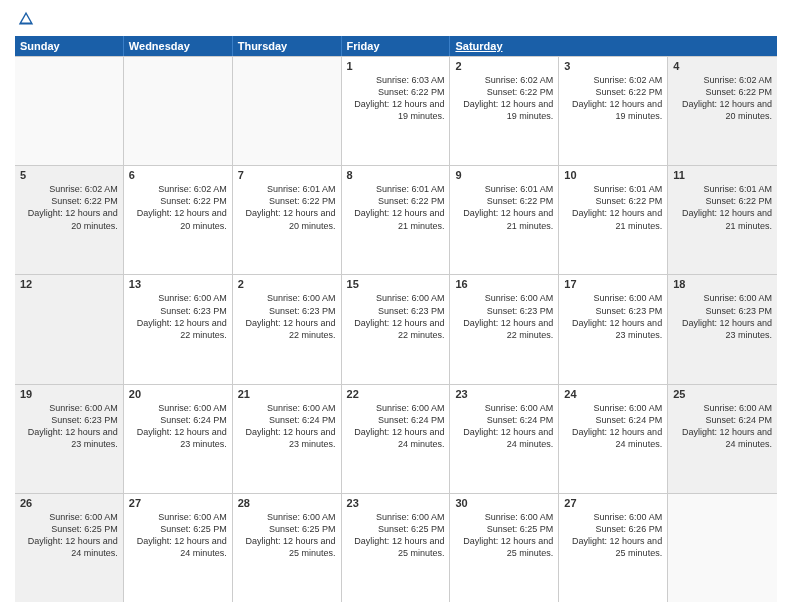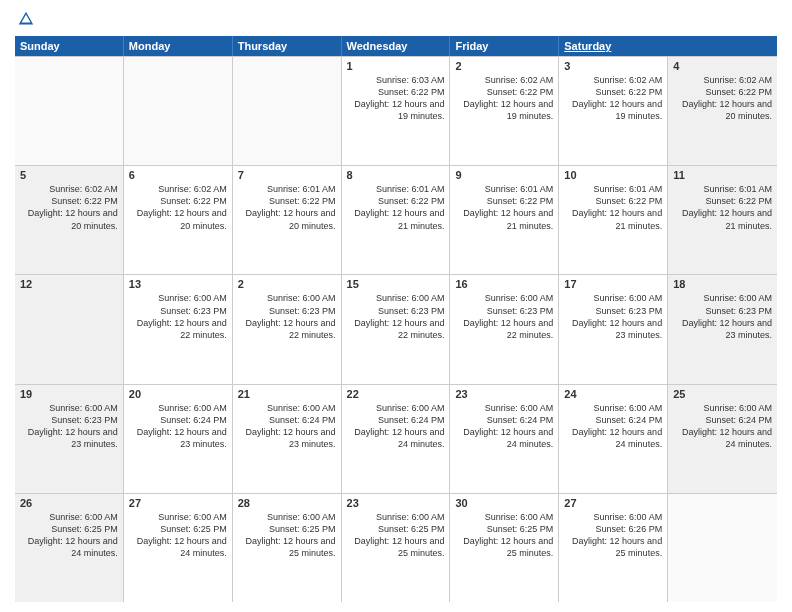--- a/index.html
+++ b/index.html
@@ -126,23 +126,22 @@
     </div>
     <div class="title-block">
       <div class="month-title"></div>
       <div class="location-title"></div>
     </div>
   </div>
 
   <div class="calendar">
     <div class="cal-header">
     <div class="cal-header-cell">Sunday</div>
-        <div class="cal-header-cell">Monday</div>
+        <div class="cal-header-cell">Wednesday</div>
         <div class="cal-header-cell">Thursday</div>
-        <div class="cal-header-cell">Wednesday</div>
         <div class="cal-header-cell">Friday</div>
         <div class="cal-header-cell">Saturday</div>
       </div>
     <div class="cal-body" style="border-top: 1px solid rgb(204, 204, 204);">
     <div class="cal-row">
           <div class="cal-cell empty"></div>
           <div class="cal-cell empty"></div>
           <div class="cal-cell empty"></div>
           <div class="cal-cell">
             <div class="day-num">1</div>

